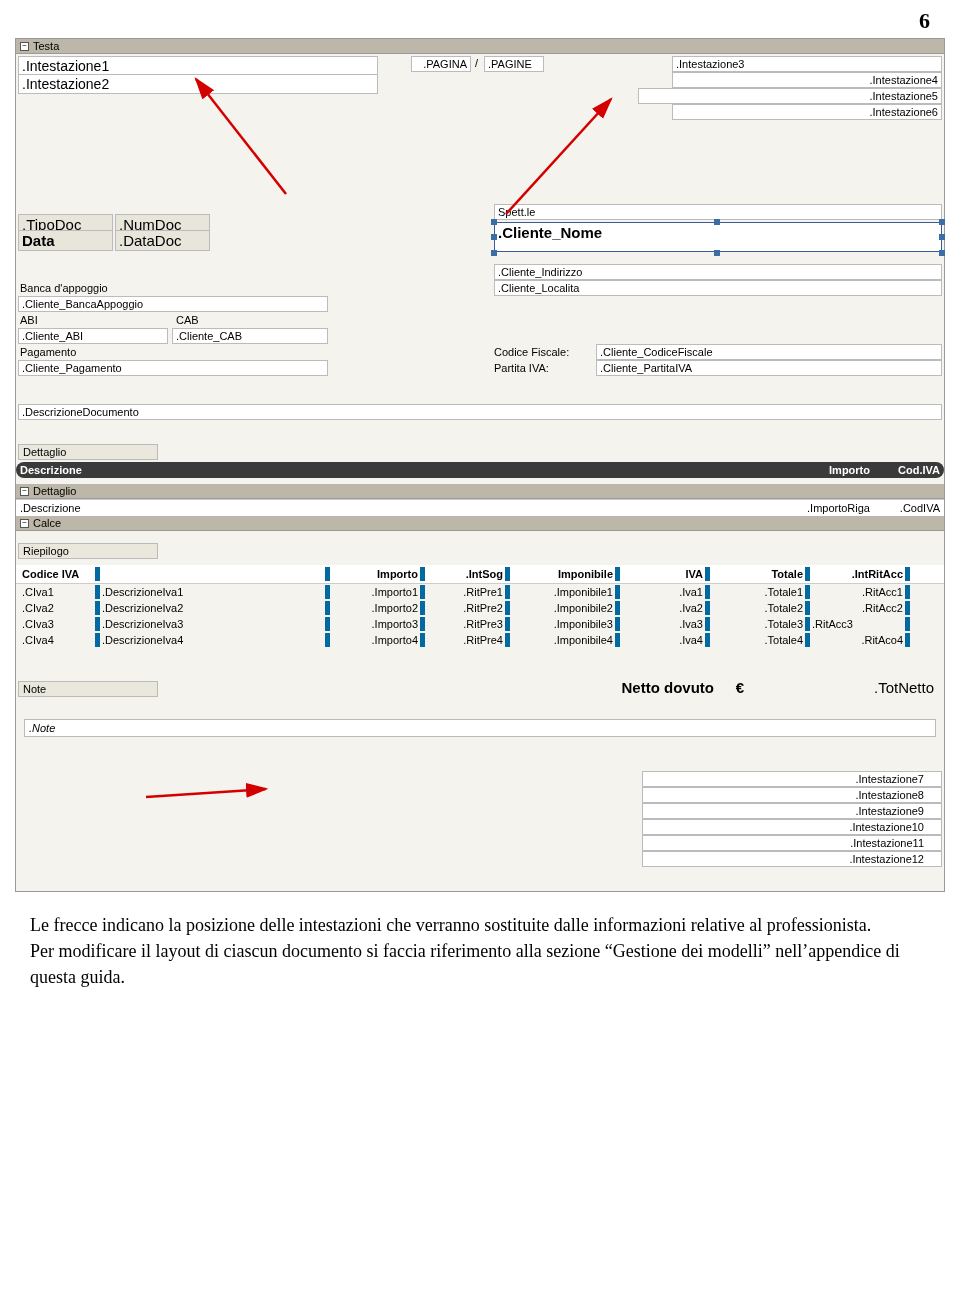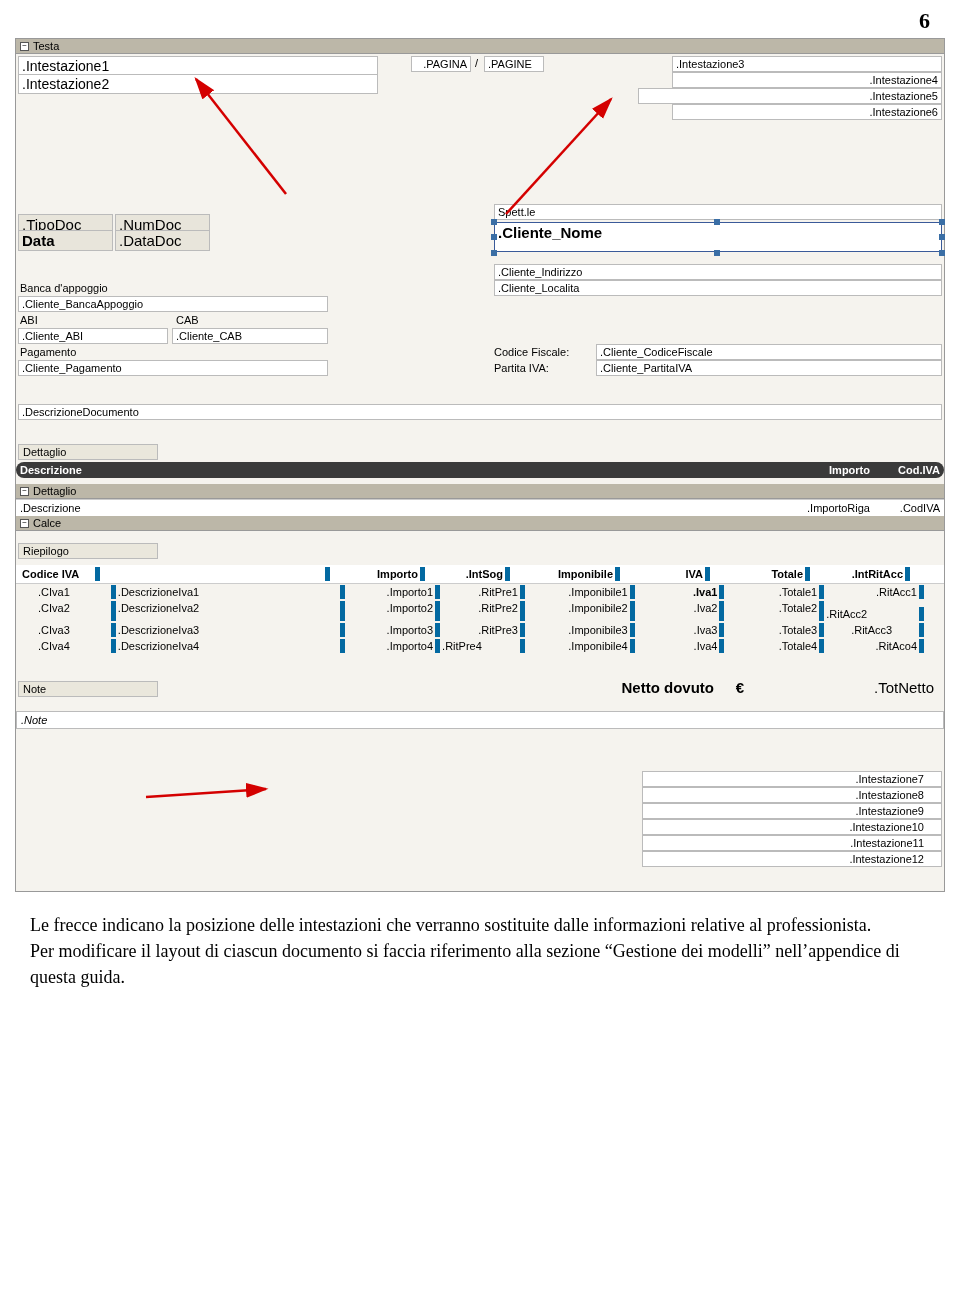--- a/index.html
+++ b/index.html
@@ -13,25 +13,25 @@
   .lbl { position: absolute; background: #e8e5db; border: 1px solid #bbb; padding: 1px 3px; font-size: 15px; }
   .txt { position: absolute; font-size: 11px; }
   .handle { position:absolute; width:6px; height:6px; background:#3a6ea5; }
   .sel { border:1px solid #3a5a99; }
   .arrow-red { position:absolute; }
   .arrow-red svg { overflow:visible; }
   .dettaglio-lbl { background:#eae7dc; border:1px solid #bbb; padding:1px 4px; display:inline-block;}
   .dark-header { background:#3a3a3a; color:#fff; font-weight:bold; padding:2px 4px; display:flex;border-radius:8px; }
   .dettaglio-row { background:#fff; padding:2px 4px; display:flex; border-top:1px solid #ccc;}
   .riepilogo-hdr { background:#fff; font-weight:bold; padding:2px 4px; display:flex; border-bottom:1px solid #ccc; }
-  .riepilogo-row { display:flex; padding:1px 20px; }
+  .riepilogo-row { display:flex; padding:1px 4px; }
   .riepilogo-row > div, .riepilogo-hdr > div { border-right: 5px solid #0369a1; padding:1px 2px; }
   .calce-body { position:relative; background:#f5f3ee; }
   .netto { position:absolute; font-size:15px; font-weight:bold; }
-  .note-area { background:#fff; border:1px solid #bbb; font-style:italic; padding:2px 4px; margin:0;}
+  .note-area { background:#fff; border:1px solid #bbb; font-style:italic; padding:2px 4px; margin:8px;}
   .footer-int { display:flex; justify-content:flex-end; }
   .footer-int .fldr { background:#fff; border:1px solid #bbb; padding:1px 17px; width:300px; text-align:right; font-size:11px;}
   .caption { font-family: Georgia, 'Times New Roman', serif; font-size: 18px; line-height:1.45; padding: 20px 30px; }
 </style>
 </head>
 <body>
 
 <div class="page-num">6</div>
 
 <div class="designer">
@@ -151,49 +151,49 @@
         <div style="width:100px; text-align:right;">Totale</div>
         <div style="width:100px; text-align:right;">.IntRitAcc</div>
       </div>
       <div id="riep-rows">
           <div class="riepilogo-row">
             <div style="width: 80px;">.CIva1</div>
             <div style="width: 230px;">.DescrizioneIva1</div>
             <div style="width: 95px; text-align: right;">.Importo1</div>
             <div style="width: 85px; text-align: right;">.RitPre1</div>
             <div style="width: 110px; text-align: right;">.Imponibile1</div>
-            <div style="width: 90px; text-align: right; font-weight: bold;">.Iva1</div>
+            <div style="width: 90px; text-align: right;">.Iva1</div>
             <div style="width: 100px; text-align: right;">.Totale1</div>
             <div style="width: 100px; text-align: right;">.RitAcc1</div>
           </div>
           <div class="riepilogo-row">
             <div style="width: 80px;">.CIva2</div>
             <div style="width: 230px;">.DescrizioneIva2</div>
             <div style="width: 95px; text-align: right;">.Importo2</div>
             <div style="width: 85px; text-align: right;">.RitPre2</div>
             <div style="width: 110px; text-align: right;">.Imponibile2</div>
             <div style="width: 90px; text-align: right;">.Iva2</div>
             <div style="width: 100px; text-align: right;">.Totale2</div>
-            <div style="width: 100px; text-align: left; margin-top: 6px;">.RitAcc2</div>
+            <div style="width: 100px; text-align: right;">.RitAcc2</div>
           </div>
           <div class="riepilogo-row">
             <div style="width: 80px;">.CIva3</div>
             <div style="width: 230px;">.DescrizioneIva3</div>
             <div style="width: 95px; text-align: right;">.Importo3</div>
             <div style="width: 85px; text-align: right;">.RitPre3</div>
             <div style="width: 110px; text-align: right;">.Imponibile3</div>
             <div style="width: 90px; text-align: right;">.Iva3</div>
             <div style="width: 100px; text-align: right;">.Totale3</div>
-            <div style="width: 100px; text-align: center;">.RitAcc3</div>
+            <div style="width: 100px; text-align: left;">.RitAcc3</div>
           </div>
           <div class="riepilogo-row">
             <div style="width: 80px;">.CIva4</div>
             <div style="width: 230px;">.DescrizioneIva4</div>
             <div style="width: 95px; text-align: right;">.Importo4</div>
-            <div style="width: 85px; text-align: left;">.RitPre4</div>
+            <div style="width: 85px; text-align: right;">.RitPre4</div>
             <div style="width: 110px; text-align: right;">.Imponibile4</div>
             <div style="width: 90px; text-align: right;">.Iva4</div>
             <div style="width: 100px; text-align: right;">.Totale4</div>
             <div style="width: 100px; text-align: right;">.RitAco4</div>
           </div>
         </div>
     </div>
 
     <div class="dettaglio-lbl" style="position:absolute; left:2px; top:150px; width:140px;">Note</div>
     <div class="netto" style="right:230px; top:148px;">Netto dovuto</div>

